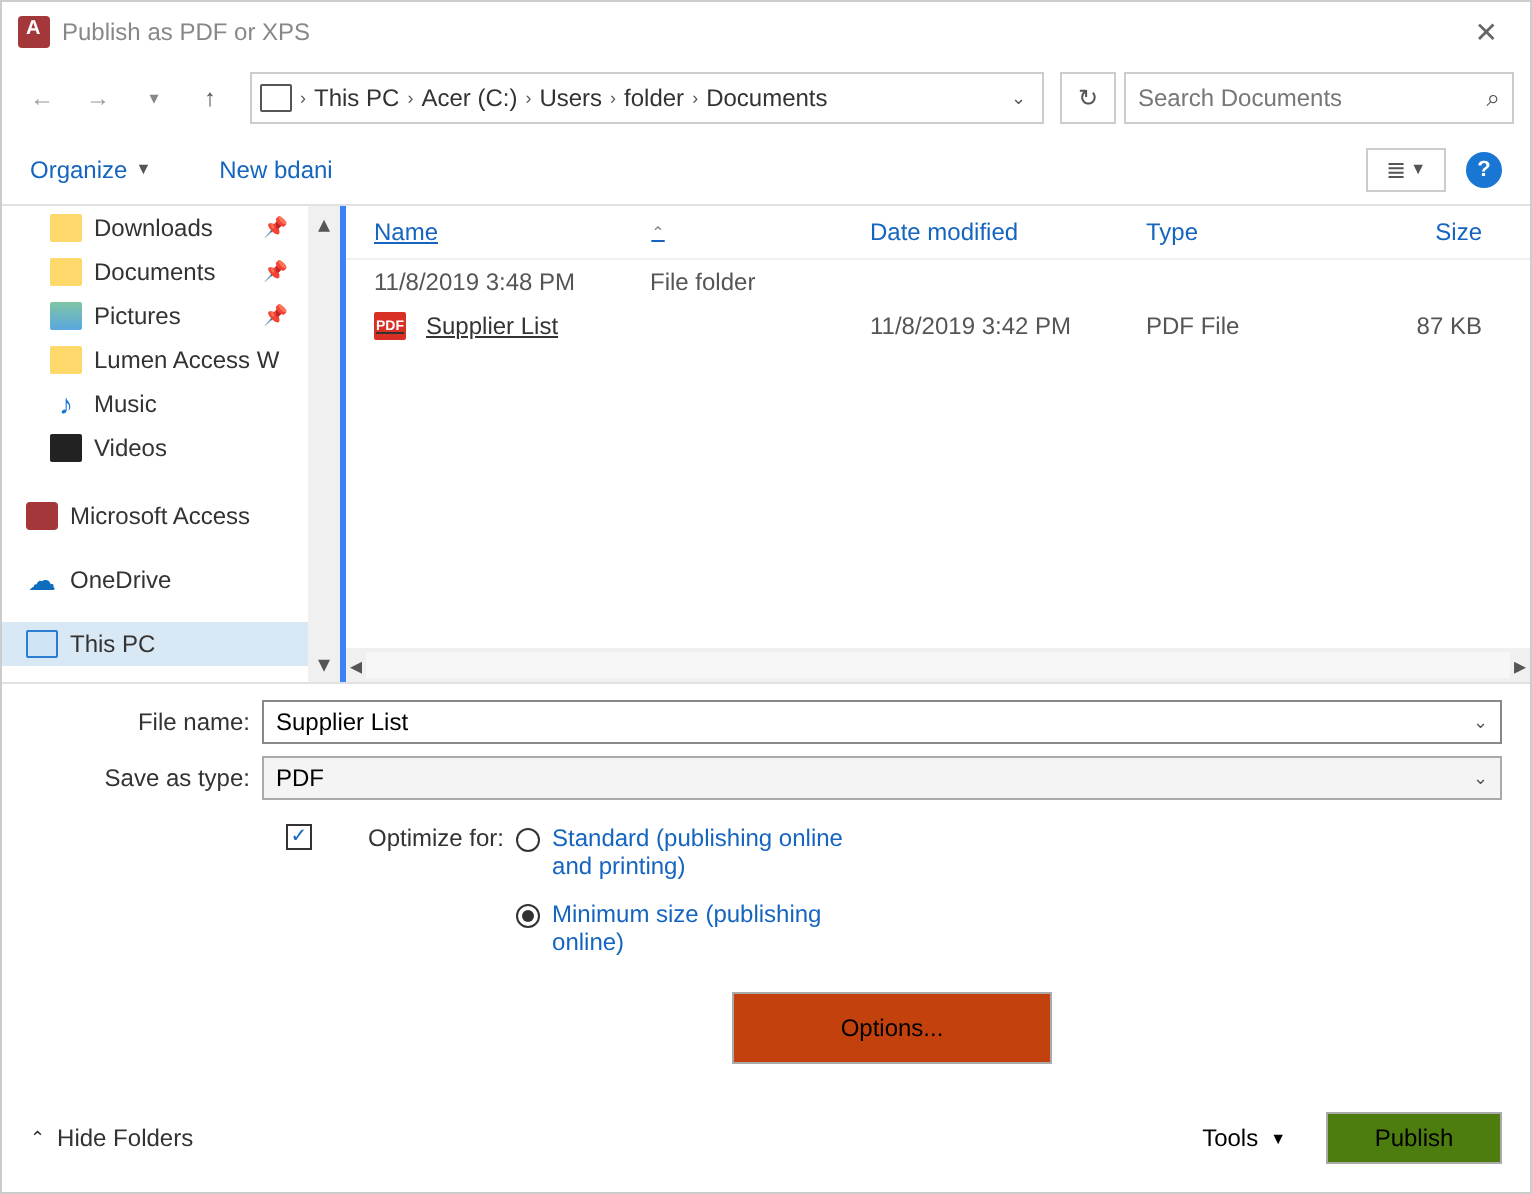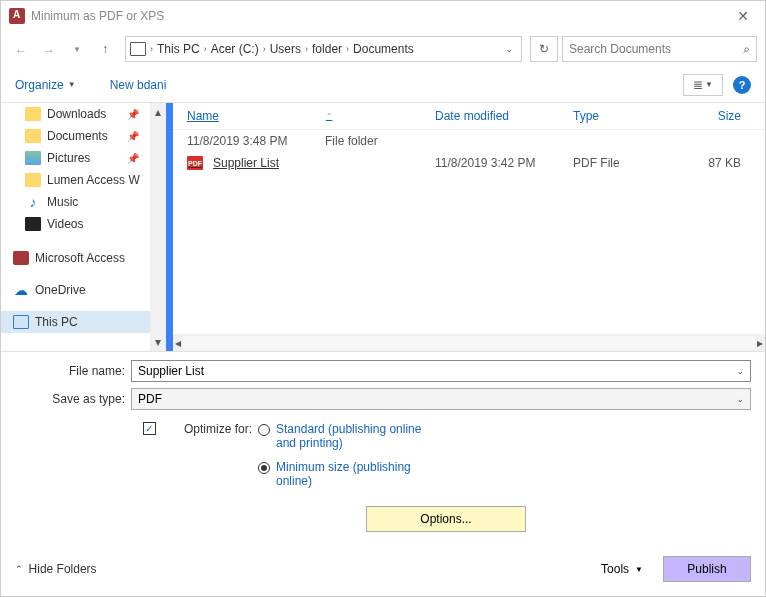--- a/index.html
+++ b/index.html
@@ -22,21 +22,21 @@
   .search-box { width: 195px; height: 26px; border: 1px solid #ccc; display: flex; align-items: center; padding: 0 6px; color: #777; justify-content: space-between; }
   .addr-dd { margin-left: auto; color: #555; font-size: 9px; padding: 0 4px; }
 
   .toolbar { height: 36px; display: flex; align-items: center; padding: 0 14px; gap: 34px; border-bottom: 1px solid #e1e1e1; }
   .toolbar-link { color: #1565c0; display:flex; align-items:center; gap:4px; }
   .toolbar-right { margin-left: auto; display:flex; align-items:center; gap:10px; }
   .view-btn { width:40px; height:22px; border:1px solid #ccc; display:flex; align-items:center; justify-content:center; gap:2px; color:#555;}
   .help-icon { width: 18px; height: 18px; background: #1976d2; color: #fff; border-radius: 50%; display:flex; align-items:center; justify-content:center; font-weight:bold; font-size:11px; }
 
   .body-area { flex: 1; display: flex; min-height: 0; }
-  .sidebar { width: 172px; border-right: 7px solid #3b82f6; overflow: hidden; position: relative; }
+  .sidebar { width: 172px; border-right: 3px solid #3b82f6; overflow: hidden; position: relative; }
   .side-scroll { position:absolute; right:0; top:0; bottom:0; width:16px; background:#f0f0f0; display:flex; flex-direction:column; align-items:center; justify-content:space-between; color:#555; font-size:9px; padding:2px 0;}
   .tree-item { display: flex; align-items: center; gap: 6px; padding: 4px 8px 4px 24px; color: #333; white-space:nowrap; overflow:hidden;}
   .tree-item.selected { background: #d9e8f5; }
   .tree-item .pin { margin-left: auto; color: #888; font-size: 10px; padding-right:18px;}
   .ico { width: 16px; height: 14px; display:inline-flex; align-items:center; justify-content:center; font-size:12px;}
   .ico-folder { background: #ffd86b; border-radius: 1px; }
   .ico-pictures { background: linear-gradient(#7fc6a4,#5aa6e0); border-radius:1px;}
   .ico-music { color:#1976d2; font-size:14px;}
   .ico-video { background:#222; border-radius:1px;}
   .ico-access { background:#a4373a; border-radius:2px;}
@@ -67,35 +67,35 @@
   .opts-area { display:flex; padding: 6px 0 0 128px; gap:28px; align-items:flex-start;}
   .checkbox-row { display:flex; align-items:center; gap:6px; color:#1565c0;}
   .chk { width:13px; height:13px; border:1px solid #333; display:flex; align-items:center; justify-content:center; color:#1565c0; font-size:10px; line-height:1;}
   .optimize { display:flex; gap:6px; align-items:flex-start; flex:1;}
   .opt-label { color:#333; padding-top:0;}
   .radios { display:flex; flex-direction:column; gap:10px;}
   .radio-row { display:flex; gap:6px; align-items:flex-start;}
   .radio { width:12px; height:12px; border:1px solid #333; border-radius:50%; margin-top:2px; display:flex; align-items:center; justify-content:center;}
   .radio.selected::after { content:""; width:6px; height:6px; background:#333; border-radius:50%;}
   .radio-text { color:#1565c0; max-width:150px;}
-  .options-btn { width:160px; height:26px; border:1px solid #aaa; background:#fef9c3; margin: 8px 0 0 108px; }
+  .options-btn { width:160px; height:36px; border:1px solid #aaa; background:#c2410c; margin: 8px 0 0 108px; }
   .footer { display:flex; align-items:center; padding: 14px 14px; gap:10px;}
   .footer-left { display:flex; align-items:center; gap:6px; color:#333;}
   .caret-up { font-size:9px;}
   .footer-right { margin-left:auto; display:flex; align-items:center; gap:12px;}
   .tools { display:flex; align-items:center; gap:6px; margin-right:8px;}
-  .btn { width:88px; height:26px; border:1px solid #aaa; background:#c4b5fd;}
+  .btn { width:88px; height:26px; border:1px solid #aaa; background:#4d7c0f;}
 </style>
 </head>
 <body>
 
 <div class="titlebar">
   <div class="titlebar-left">
     <span class="access-icon"></span>
-    <span>Minimum as PDF or XPS</span>
+    <span>Publish as PDF or XPS</span>
   </div>
   <div class="titlebar-close">✕</div>
 </div>
 
 <div class="navbar">
   <div class="nav-arrow">←</div>
   <div class="nav-arrow">→</div>
   <div class="nav-arrow" style="color:#888;font-size:9px">▾</div>
   <div class="nav-up">↑</div>
   <div class="address-bar">

